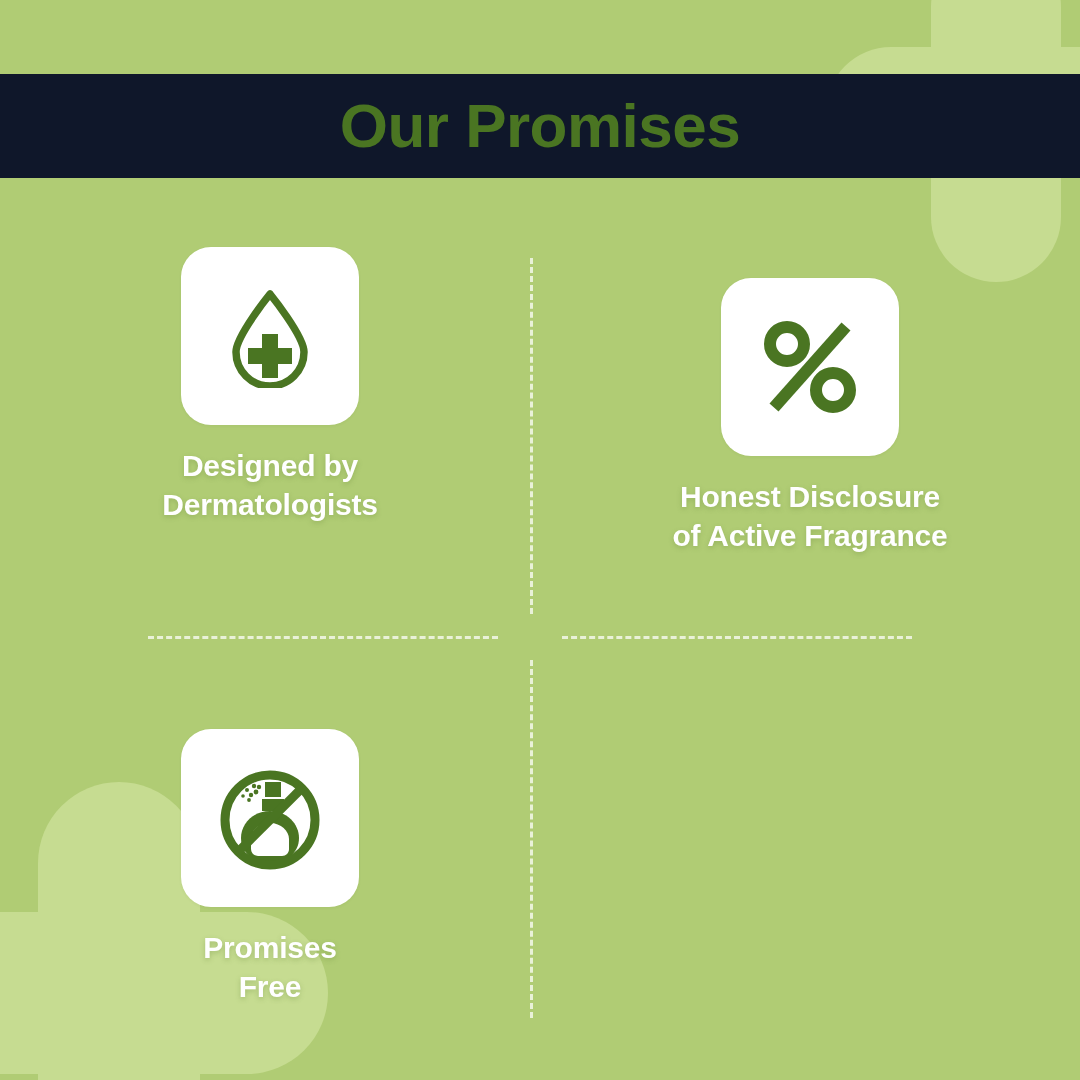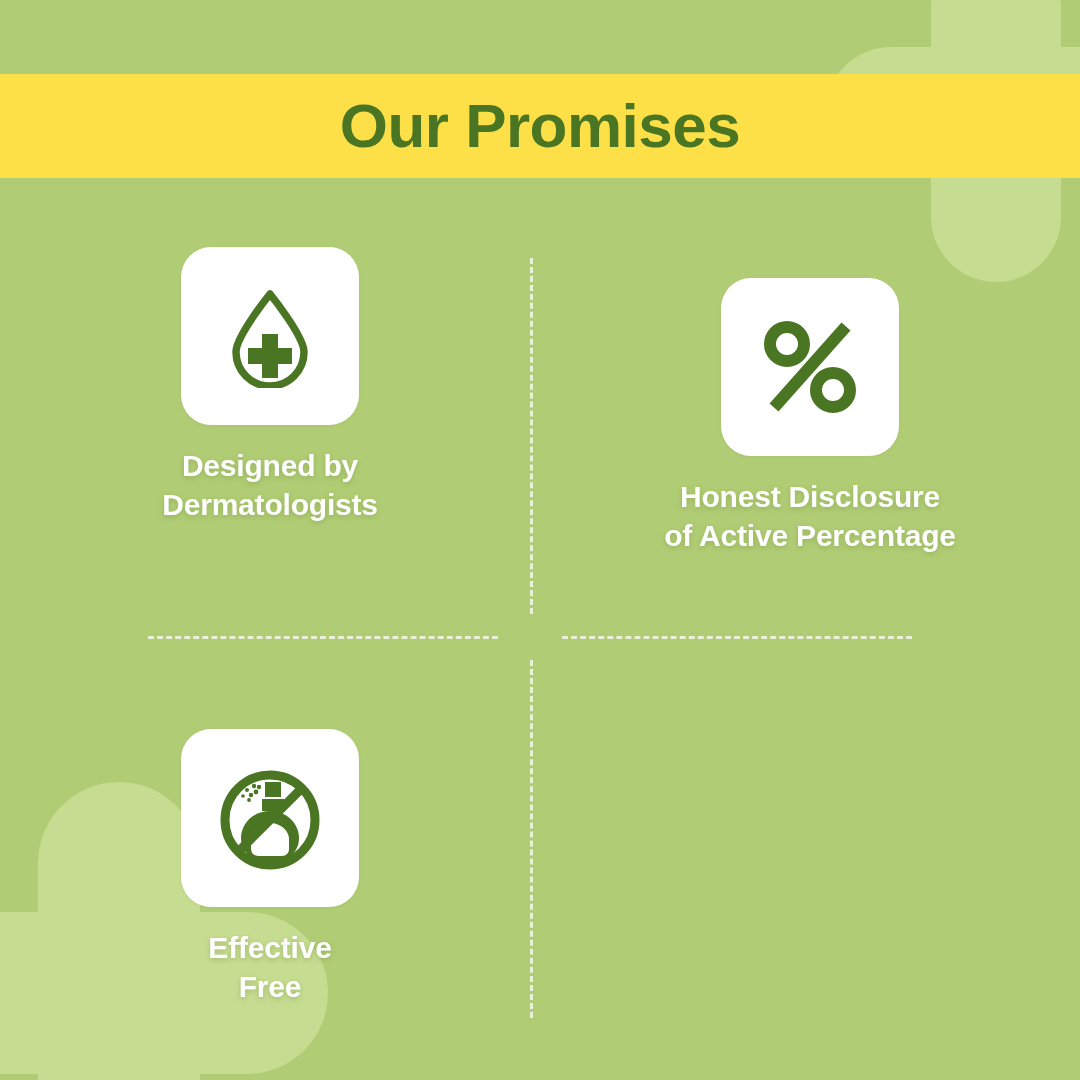--- a/index.html
+++ b/index.html
@@ -36,21 +36,21 @@
   
   #cross-bl{ width:420px; height:420px; left:-92px; top:782px; }
   #cross-bl .v{ left:130px; top:0; width:162px; height:420px; }
   #cross-bl .h{ top:130px; left:0; width:420px; height:162px; }
 
   
   .header-band{
     position:absolute;
     left:0; top:74px;
     width:1080px; height:104px;
-    background:#fde047;
+    background:#0f172a;
     display:flex; align-items:center; justify-content:center;
     z-index:3;
   }
   .header-title{
     color:#4a7522;
     font-size:62px;
     font-weight:bold;
     letter-spacing:-0.5px;
     line-height:1;
   }
@@ -157,21 +157,21 @@
     <div class="icon-card">
       <span>
         <svg width="104" height="104" viewBox="0 0 104 104" fill="none">
           <circle cx="29" cy="29" r="17" stroke="#4a7522" stroke-width="12" fill="none"></circle>
           <circle cx="75" cy="75" r="17" stroke="#4a7522" stroke-width="12" fill="none"></circle>
           <path d="M84 16 L20 88" stroke="#4a7522" stroke-width="12" stroke-linecap="square"></path>
         </svg>
       </span>
     </div>
     <div class="promise-label">Honest Disclosure
-of Active Percentage</div>
+of Active Fragrance</div>
   </div>
 
   <div class="promise-cell row2">
     <div class="icon-card">
       <span>
         <svg width="104" height="104" viewBox="0 0 104 104" fill="none">
 
           <path d="M47 16 h16 v15 h-16 z" fill="#4a7522"></path>
           <path d="M44 33 h22 v12 h-22 z" fill="#4a7522"></path>
           <path d="M52 45 c-17 0 -29 13 -29 27 c0 15 13 25 29 25 c16 0 29 -10 29 -25 c0 -14 -12 -27 -29 -27 z" fill="#4a7522"></path>
@@ -183,17 +183,17 @@
           <circle cx="36" cy="20" r="2.2" fill="#4a7522"></circle>
           <circle cx="41" cy="21" r="2.2" fill="#4a7522"></circle>
           <circle cx="31" cy="34" r="1.9" fill="#4a7522"></circle>
           <circle cx="25" cy="30" r="1.8" fill="#4a7522"></circle>
 
           <circle cx="52" cy="54" r="45" stroke="#4a7522" stroke-width="9" fill="none"></circle>
           <path d="M20 86 L84 22" stroke="#4a7522" stroke-width="9" stroke-linecap="butt"></path>
         </svg>
       </span>
     </div>
-    <div class="promise-label">Effective
+    <div class="promise-label">Promises
 Free</div>
   </div>
 
 </div>
 
 </body></html>

